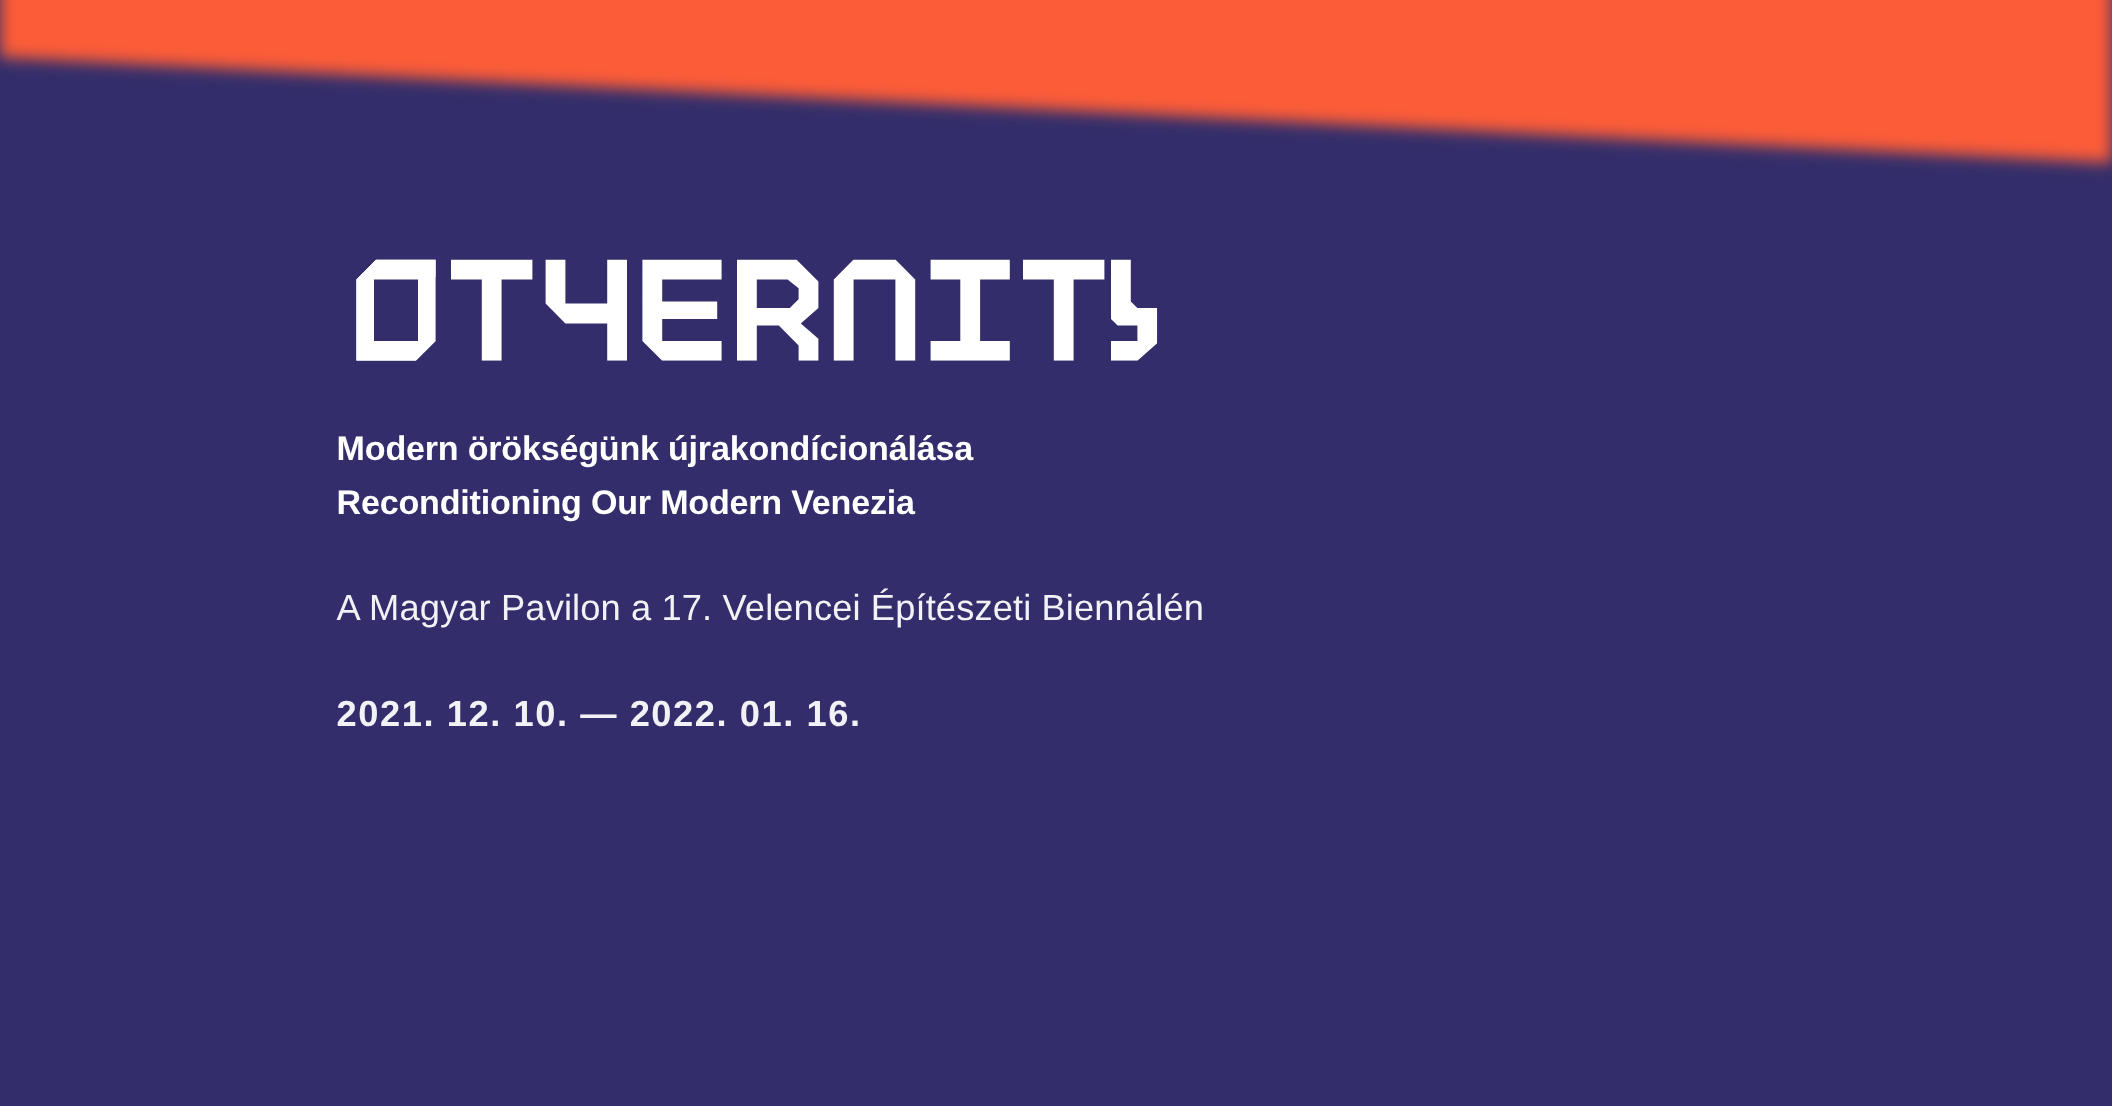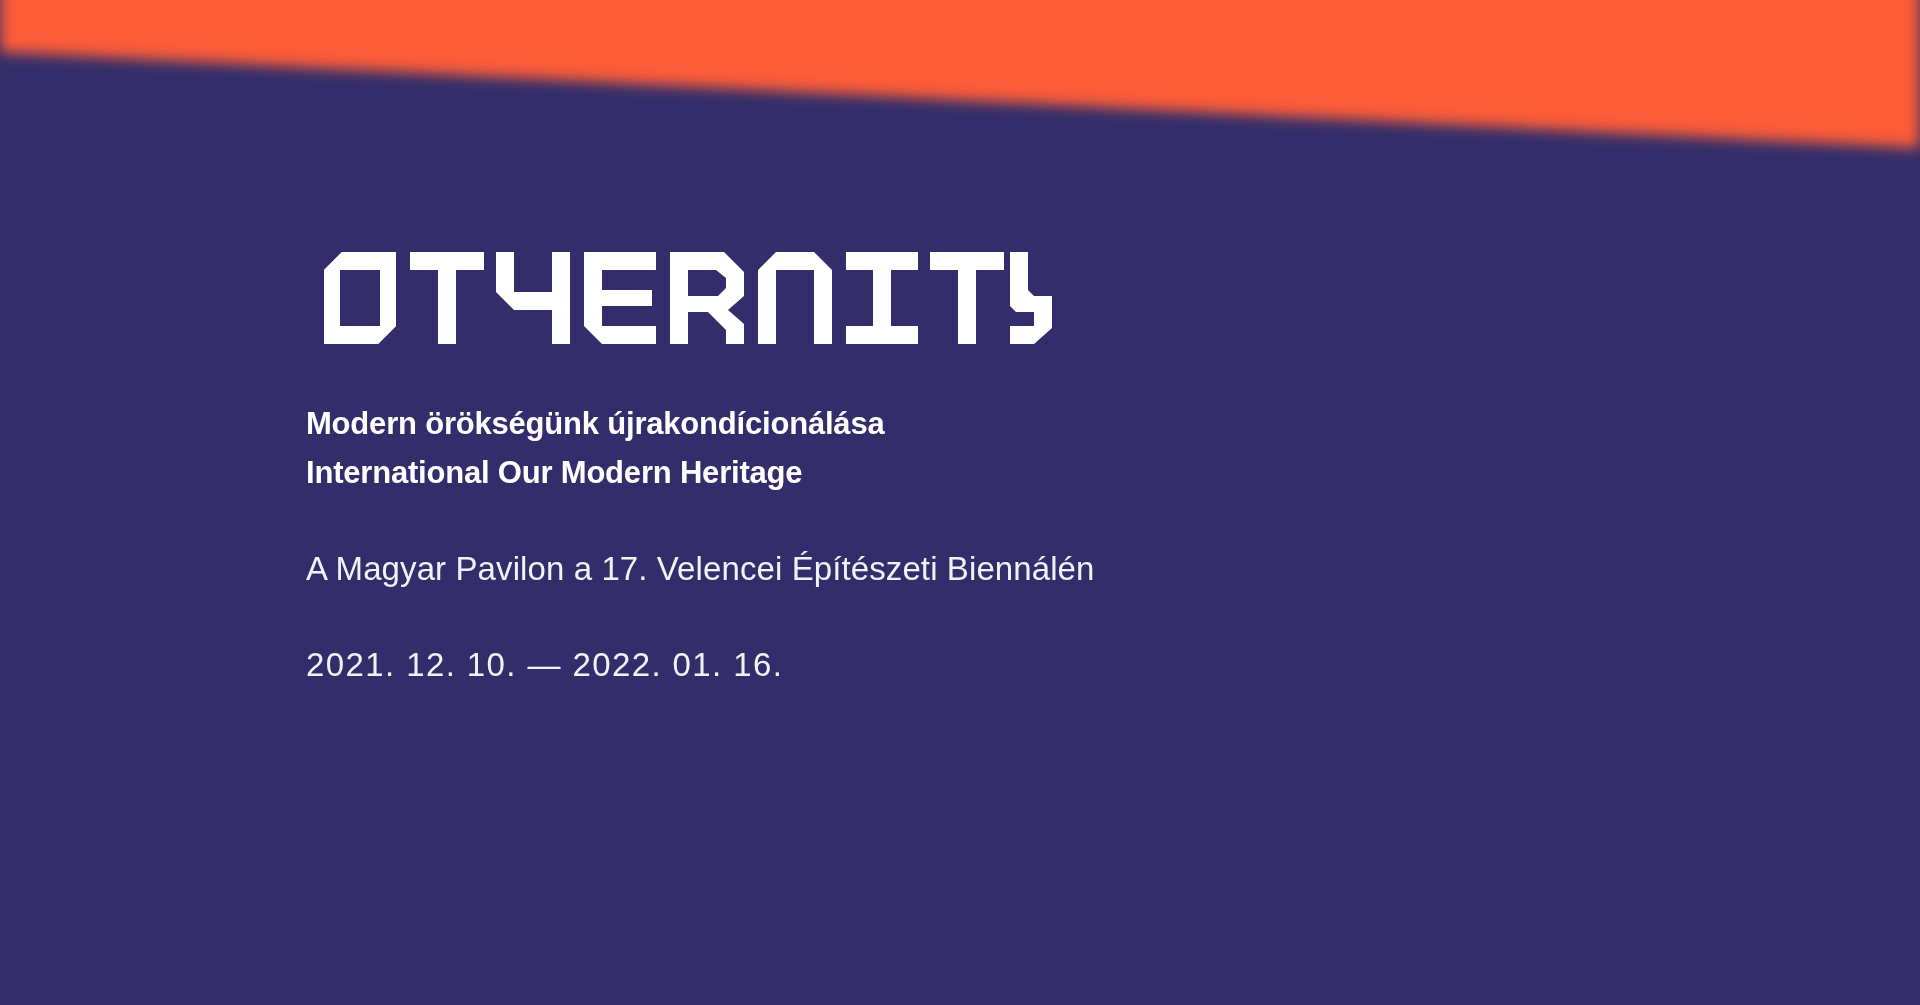--- a/index.html
+++ b/index.html
@@ -35,21 +35,21 @@
   .orange-band svg {
     display: block;
     width: 1920px;
     height: 200px;
   }
 
   
   .content {
     position: absolute;
     left: 306px;
-    top: 252px;
+    top: 236px;
     width: 1400px;
   }
 
   
   .wordmark {
     display: block;
     width: 748px;
     height: 92px;
     margin: 0 0 0 -2px;
   }
@@ -87,21 +87,21 @@
   .description .line {
     display: block;
     white-space: nowrap;
   }
 
   
   .dateline {
     margin-top: 47px;
     color: #F2F1F6;
     font-family: "Liberation Sans", sans-serif;
-    font-weight: normal;
+    font-weight: bold;
     font-size: 33px;
     line-height: 49px;
     letter-spacing: 1.4px;
     white-space: nowrap;
   }
 </style>
 </head>
 <body>
 
 <div class="poster">
@@ -153,21 +153,21 @@
 
           <path d="M706 0 L724 0 L724 38 L730 44 L748 44 L748 0 L748 0 L748 76 L730 92 L706 92 L706 74 L730 74 L730 60 L712 60 L706 54 Z"></path>
           <path d="M706 0 L724 0 L724 40 L748 40 L748 0 Z" opacity="0"></path>
         </g>
       </svg>
 
     </div>
 
     <div class="subtitle">
       <span class="line">Modern örökségünk újrakondícionálása</span>
-      <span class="line">International Our Modern Heritage</span>
+      <span class="line">Reconditioning Our Modern Venezia</span>
     </div>
 
     <div class="description">
       <span class="line">A Magyar Pavilon a 17. Velencei Építészeti Biennálén</span>
     </div>
 
     <div class="dateline">2021. 12. 10. — 2022. 01. 16.</div>
 
   </div>
 </div>

